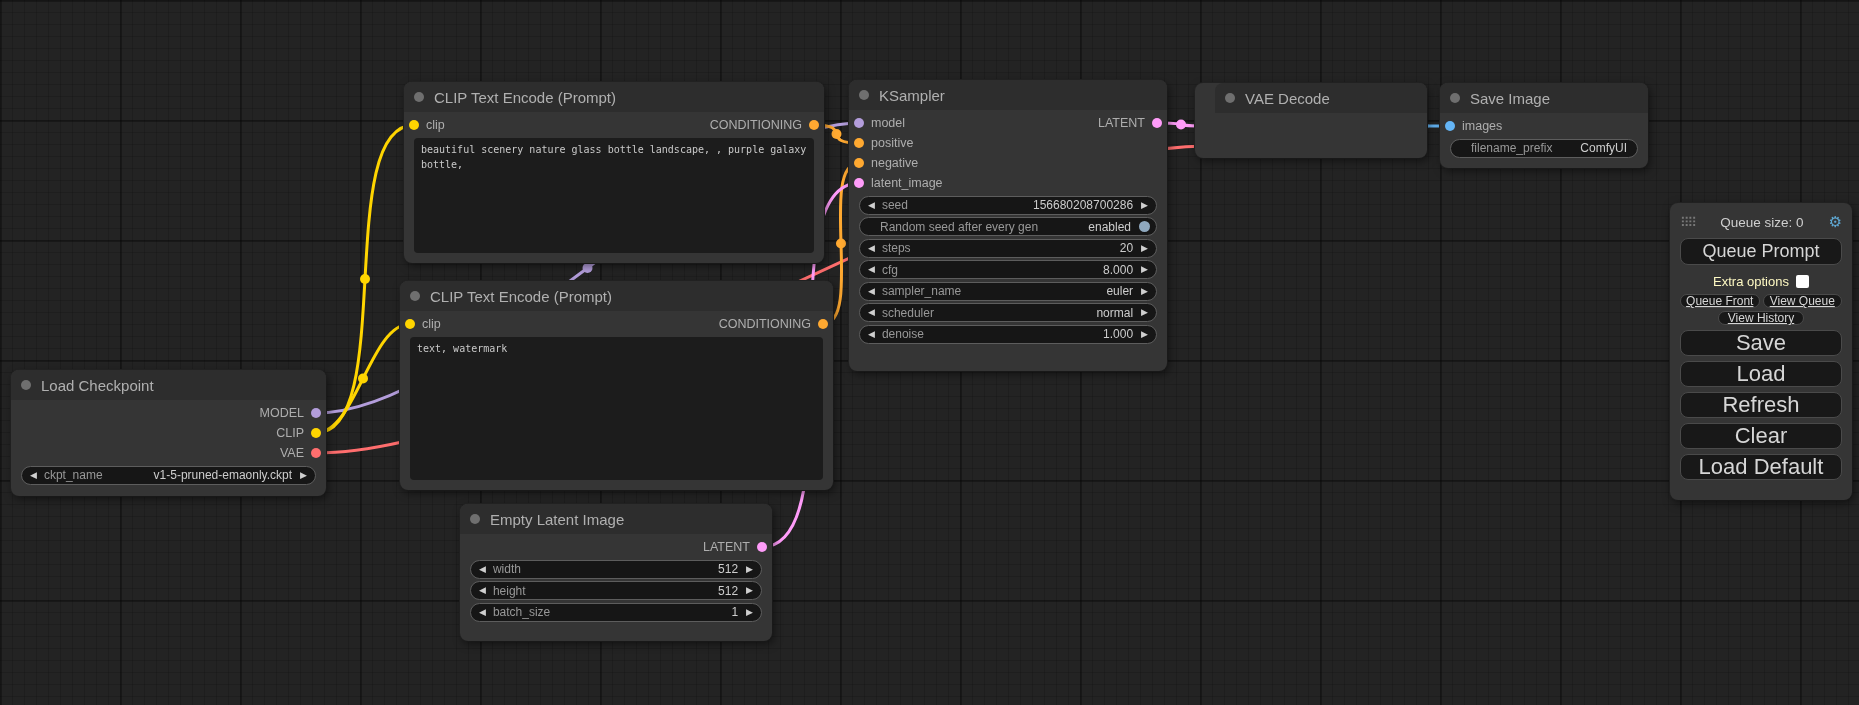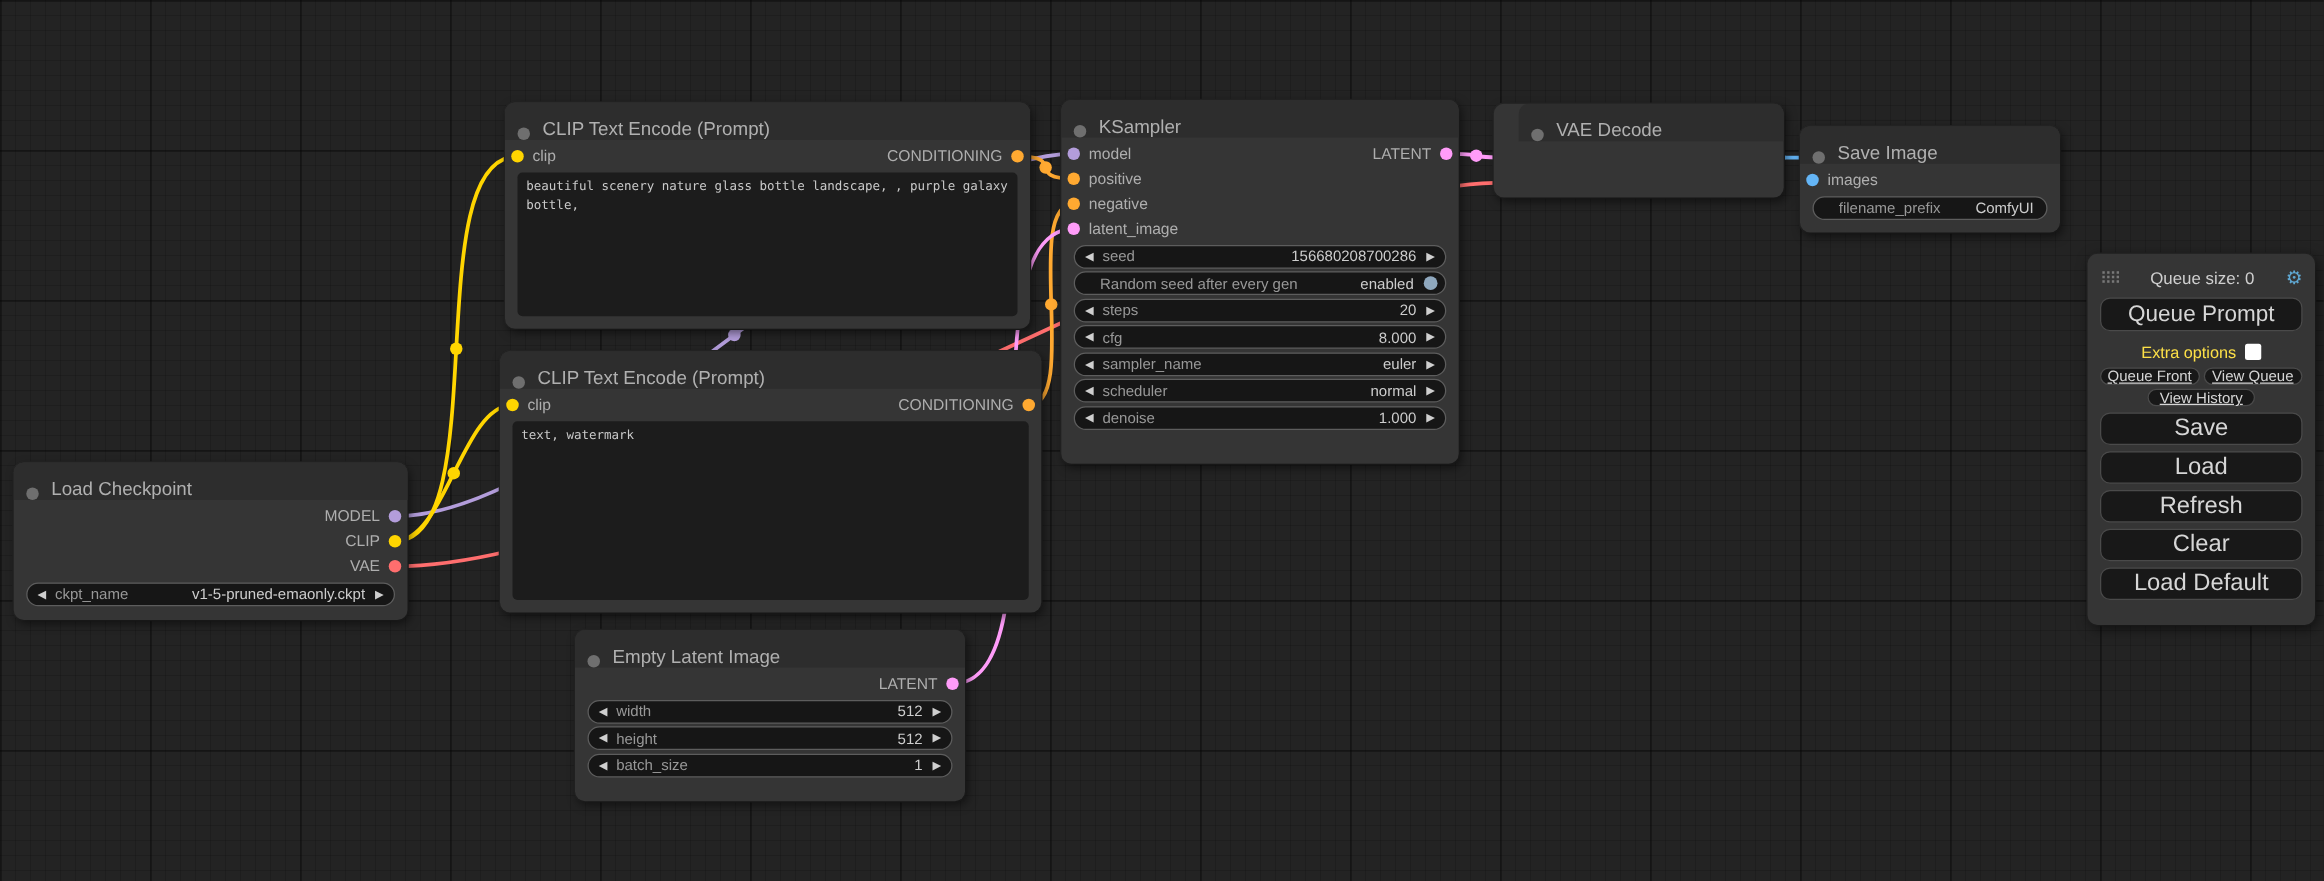--- a/index.html
+++ b/index.html
@@ -14,21 +14,21 @@
       linear-gradient(90deg, rgba(0,0,0,.13) 1px, transparent 1px);
     background-size:120px 120px,120px 120px,12px 12px,12px 12px;
   }
   #wires{position:absolute;left:0;top:0;z-index:1;}
   .node{
     position:absolute;z-index:2;background:#353535;border-radius:8px;
     box-shadow:2px 3px 8px rgba(0,0,0,.5), 0 0 0 1px #262626;
   }
   .ntitle{
     height:30px;background:#2d2d2d;border-radius:8px 8px 0 0;
-    display:flex;align-items:flex-end;padding:0 10px;color:#b0b0b0;font-size:15px;
+    display:flex;align-items:center;padding:0 10px;color:#b0b0b0;font-size:15px;
   }
   .tdot{width:10px;height:10px;border-radius:50%;background:#6f6f6f;margin-right:10px;flex:none;}
   .rows{padding-top:3px;}
   .row{height:20px;display:flex;align-items:center;}
   .slot-in{display:flex;align-items:center;}
   .slot-out{margin-left:auto;display:flex;align-items:center;}
   .dot{width:10px;height:10px;border-radius:50%;flex:none;}
   .slot-in .dot{margin-left:5px;}
   .slot-out .dot{margin-right:5px;margin-left:7px;}
   .slot-label{color:#aeaeae;font-size:12.5px;}
@@ -54,23 +54,23 @@
     box-shadow:2px 3px 10px rgba(0,0,0,.55), 0 0 0 1px #262626;
   }
   .mhead{display:flex;align-items:center;height:22px;margin-top:8px;padding:0 10px;}
   .mhandle{color:#787878;font-size:13px;letter-spacing:-2px;cursor:grab;}
   .qsize{flex:1;text-align:center;color:#cfcfcf;font-size:13.5px;}
   .gear{font-size:15px;cursor:pointer;}
   .btn{
     background:#181818;border:1px solid #4a4a4a;border-radius:8px;color:#d6d6d6;
     display:flex;align-items:center;justify-content:center;cursor:pointer;box-sizing:border-box;
   }
-  .btn.big{width:162px;height:26px;margin:5px auto 0;font-size:19px;}
+  .btn.big{width:162px;height:26px;margin:5px auto 0;font-size:22px;}
   .btn.qp{width:162px;height:27px;margin:5px auto 0;font-size:18px;}
-  .extra{display:flex;align-items:center;justify-content:center;gap:7px;margin-top:9px;color:#fde047;font-size:13px;}
+  .extra{display:flex;align-items:center;justify-content:center;gap:7px;margin-top:9px;color:#fef9c3;font-size:13px;}
   .checkbox{width:13px;height:13px;background:#ffffff;border-radius:2px;cursor:pointer;}
   .smallrow{display:flex;gap:3px;margin:5px 10px 0;}
   .btn.small{flex:1;height:14px;font-size:12px;border-radius:8px;text-decoration:underline;}
   .btn.small.vh{flex:none;width:86px;margin:3px auto 0;}
   .gap-top{margin-top:14px;}
 </style>
 </head>
 <body>
 
 <div id="canvas">
@@ -279,21 +279,21 @@
     </div>
   </div>
 
   <div class="node" style="left:1195px;top:83px;width:212px;height:75px;padding-left:20px;">
     <div class="ntitle">
       <span class="tdot"></span>
       <span>VAE Decode</span>
     </div>
   </div>
 
-  <div class="node" style="left:1440px;top:83px;width:208px;height:85px;margin-top:18px;">
+  <div class="node" style="left:1440px;top:83px;width:208px;height:85px;">
     <div class="ntitle">
       <span class="tdot"></span>
       <span>Save Image</span>
     </div>
     <div class="rows">
       <div class="row">
         <div class="slot-in">
           <span class="dot" style="background: rgb(100, 181, 246);"></span>
           <span class="slot-label">images</span>
         </div>

